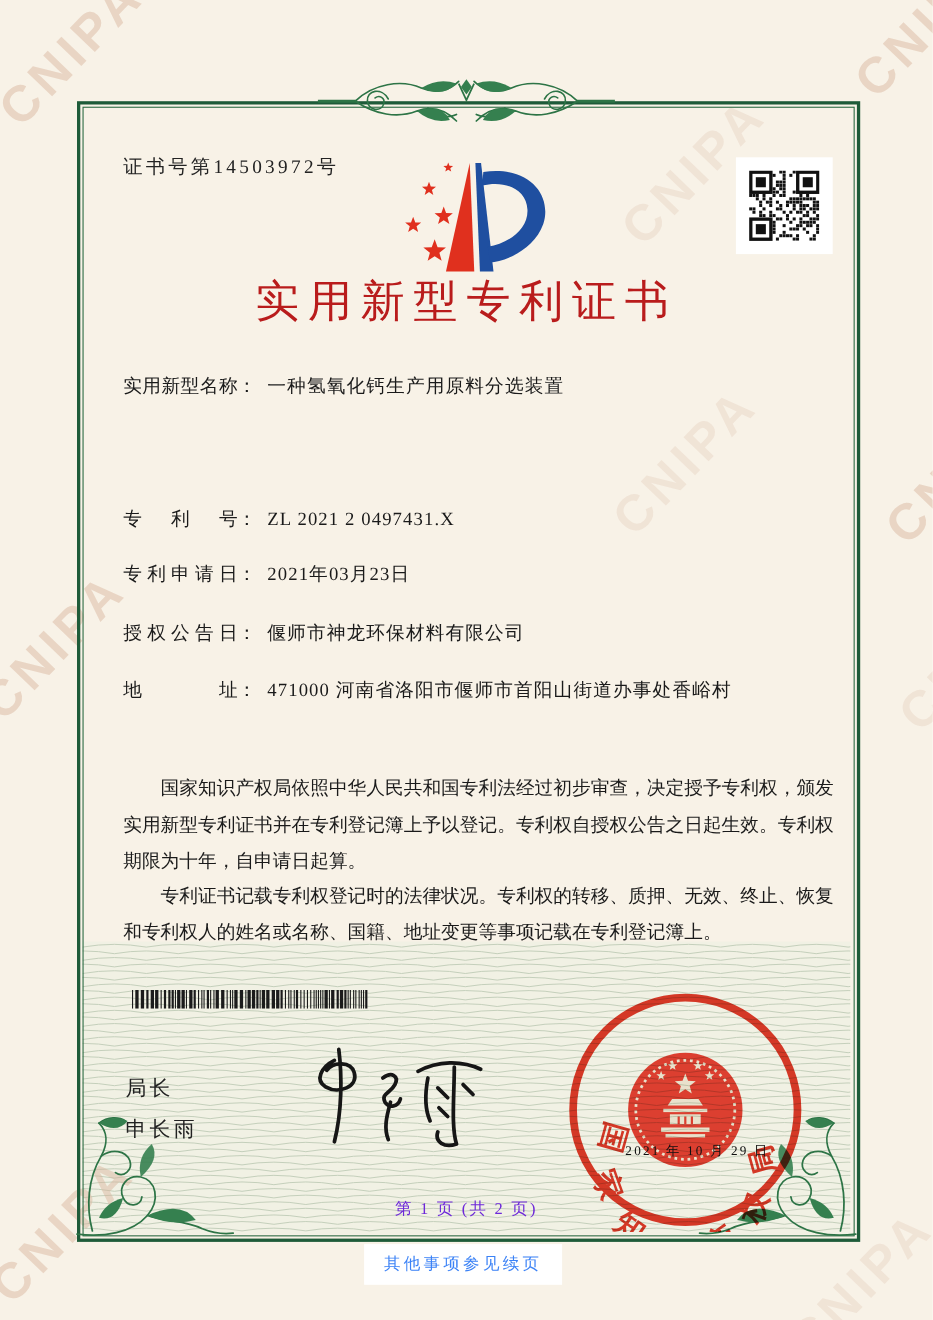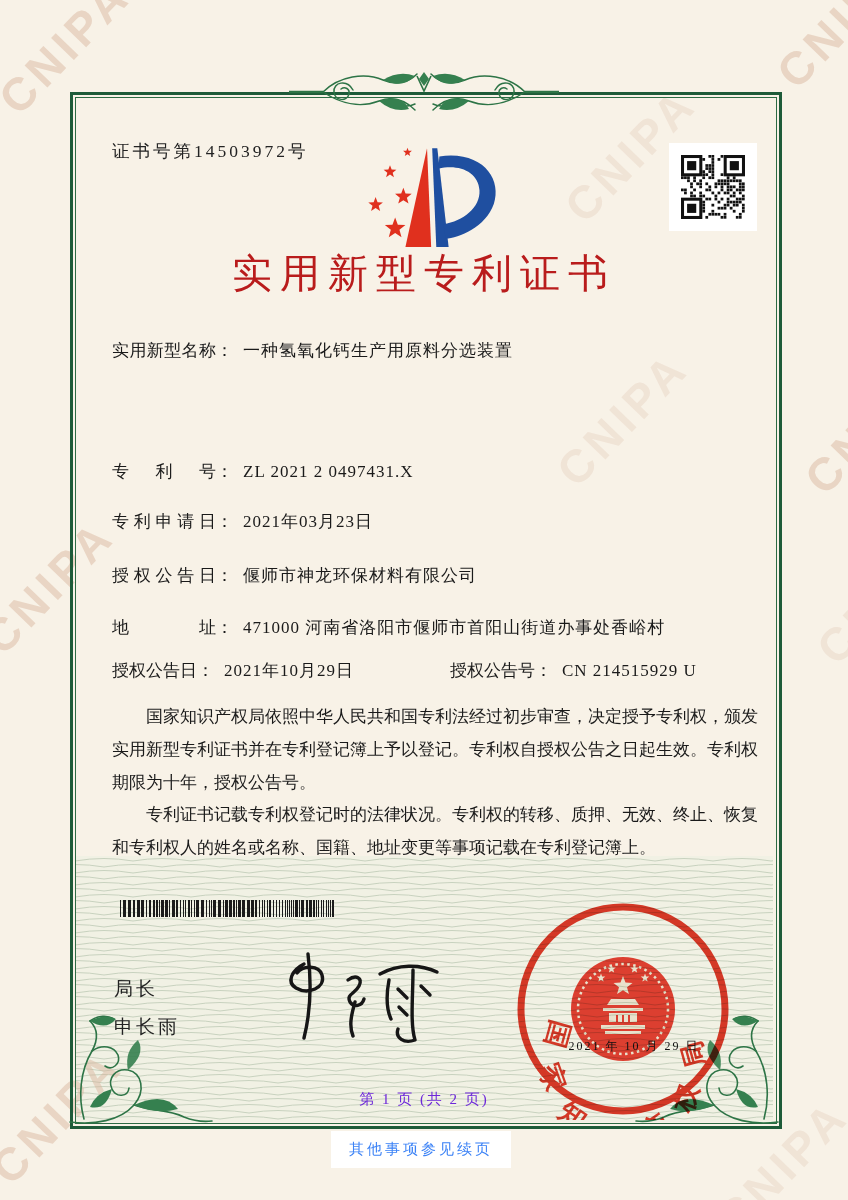--- a/index.html
+++ b/index.html
@@ -328,29 +328,23 @@
   </div>
   <div class="frow" style="top:510px;">
     <span class="flabel">专利申请日</span><span class="fcolon">：</span><span class="fvalue">2021年03月23日</span>
   </div>
   <div class="frow" style="top:564px;">
     <span class="flabel">授权公告日</span><span class="fcolon">：</span><span class="fvalue">偃师市神龙环保材料有限公司</span>
   </div>
   <div class="frow" style="top:616px;">
     <span class="flabel">地址</span><span class="fcolon">：</span><span class="fvalue">471000 河南省洛阳市偃师市首阳山街道办事处香峪村</span>
   </div>
-  <div class="frow" style="top:659px;width:646px;">
-    <span>授权公告日</span><span class="fcolon">：</span><span class="fvalue">2021年10月29日</span>
-    <span class="grant2">
-      <span>授权公告号</span><span class="fcolon">：</span><span class="fvalue">CN 214515929 U</span>
-    </span>
-  </div>
 
   <div class="paras">
-    <p>国家知识产权局依照中华人民共和国专利法经过初步审查，决定授予专利权，颁发实用新型专利证书并在专利登记簿上予以登记。专利权自授权公告之日起生效。专利权期限为十年，授权公告号。</p>
+    <p>国家知识产权局依照中华人民共和国专利法经过初步审查，决定授予专利权，颁发实用新型专利证书并在专利登记簿上予以登记。专利权自授权公告之日起生效。专利权期限为十年，自申请日起算。</p>
     <p>专利证书记载专利权登记时的法律状况。专利权的转移、质押、无效、终止、恢复和专利权人的姓名或名称、国籍、地址变更等事项记载在专利登记簿上。</p>
   </div>
 
   <svg class="barcode" id="barcode-svg" width="218" height="17">
       <rect x="0" y="0" width="1" height="17" fill="#1b1b1b"></rect>
       <rect x="3" y="0" width="3" height="17" fill="#1b1b1b"></rect>
       <rect x="8" y="0" width="3" height="17" fill="#1b1b1b"></rect>
       <rect x="13" y="0" width="2" height="17" fill="#1b1b1b"></rect>
       <rect x="17" y="0" width="3" height="17" fill="#1b1b1b"></rect>
       <rect x="21" y="0" width="3" height="17" fill="#1b1b1b"></rect>

